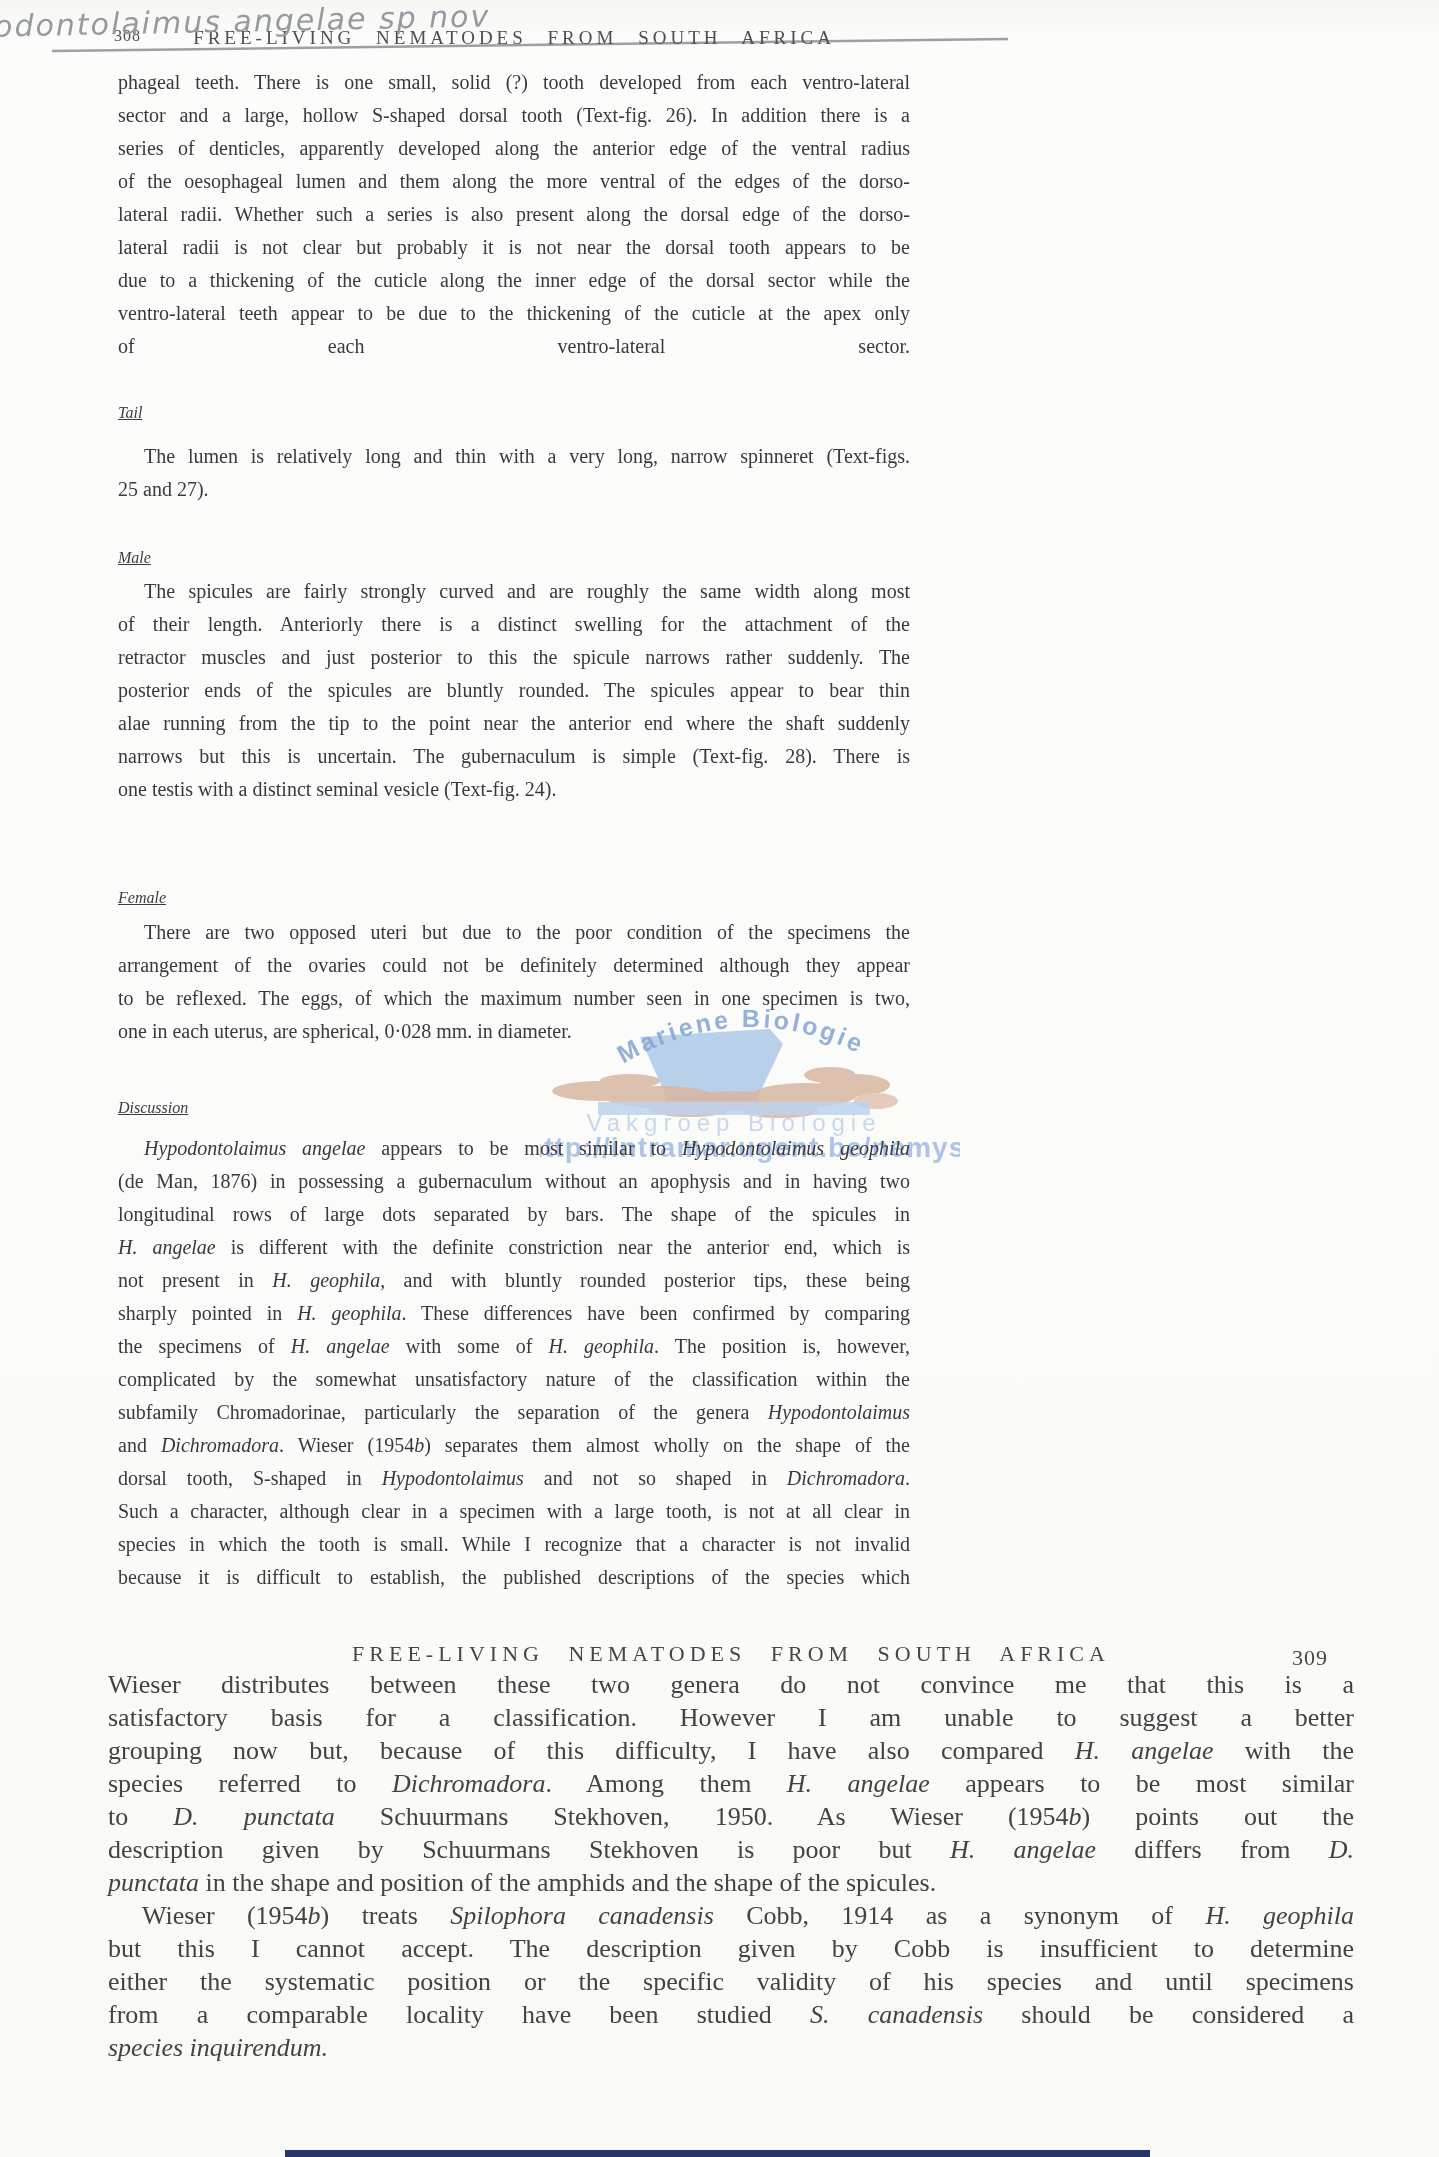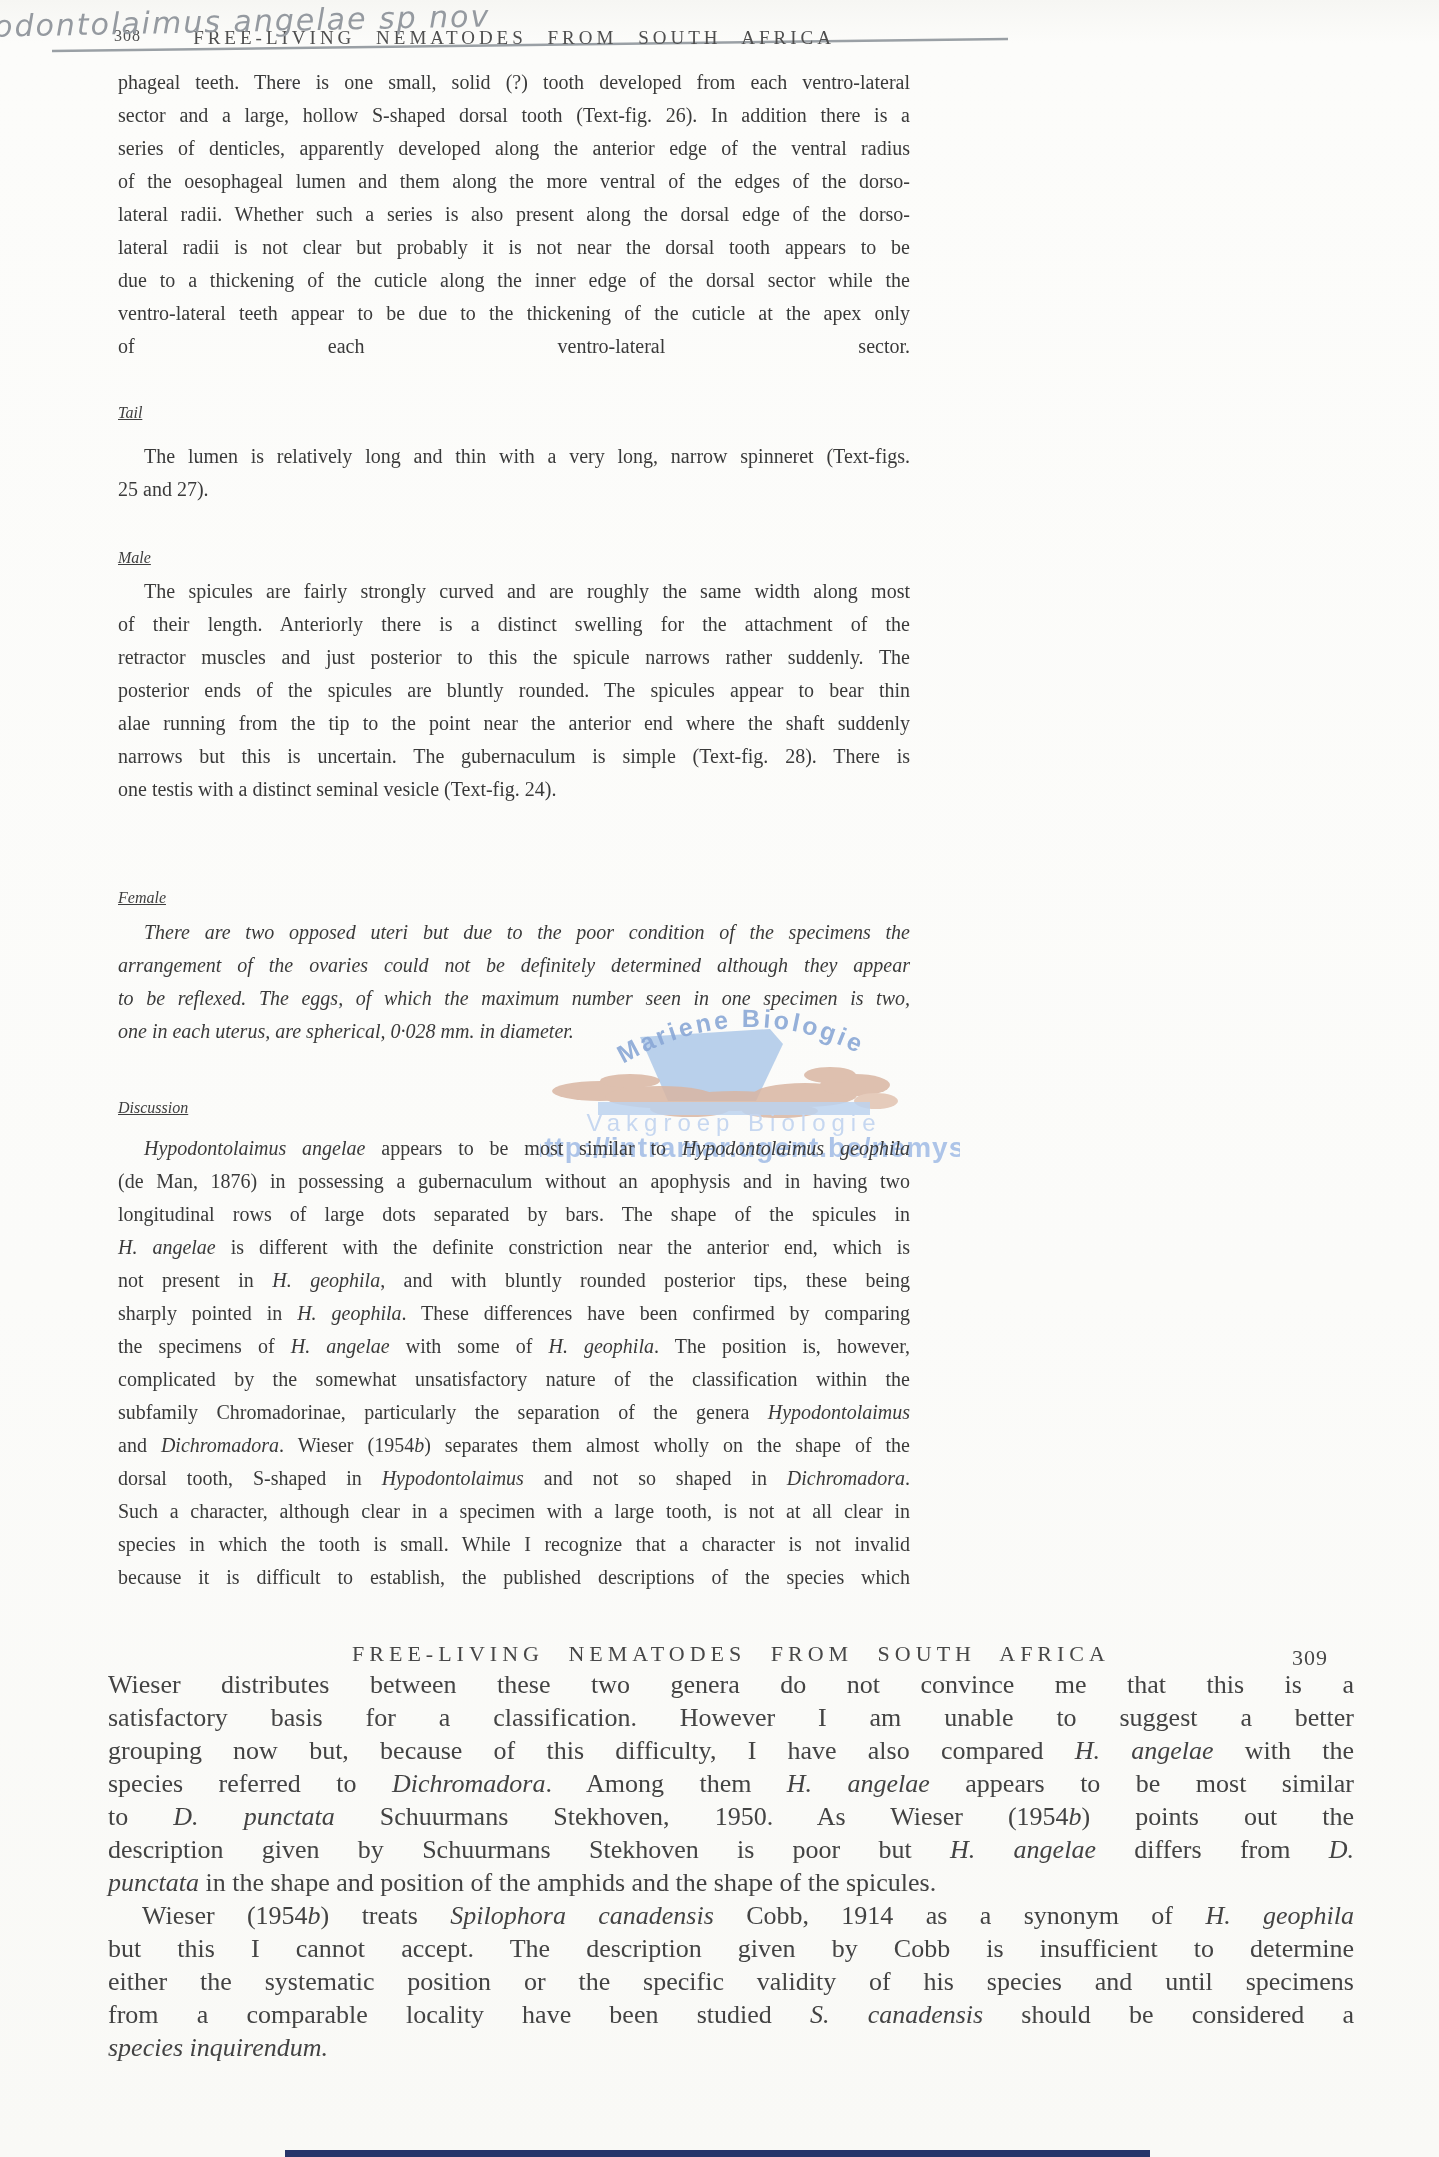--- a/index.html
+++ b/index.html
@@ -27,21 +27,21 @@
   #p308-number{position:absolute;left:-4px;top:0;font-size:16px;letter-spacing:1px;}
   #p308-title{position:absolute;left:0;right:0;top:0;text-align:center;font-size:19px;letter-spacing:4px;word-spacing:12px;}
   #page308{position:absolute;left:118px;top:66px;width:792px;color:#3a3a3a;font-size:20px;line-height:33px;}
   #page308 .heading{font-style:italic;font-size:16px;line-height:26px;color:#3e3e3e;text-decoration:underline;}
   #page308 .indent{text-indent:26px;}
   [data-name="tail-heading"]{margin-top:37px;}
   [data-name="tail-paragraph"]{margin-top:14px;}
   [data-name="male-heading"]{margin-top:39px;}
   [data-name="male-paragraph"]{margin-top:4px;}
   [data-name="female-heading"]{margin-top:79px;}
-  [data-name="female-paragraph"]{margin-top:5px;font-style:italic;}
+  [data-name="female-paragraph"]{margin-top:5px;}
   [data-name="discussion-heading"]{margin-top:47px;}
   [data-name="discussion-paragraph"]{margin-top:11px;}
 
   
   #p309-header{position:absolute;left:108px;top:1641px;width:1246px;height:34px;color:#474747;}
   #p309-title{position:absolute;left:0;right:0;top:0;text-align:center;font-size:22px;letter-spacing:5px;word-spacing:14px;}
   #p309-number{position:absolute;right:26px;top:4px;font-size:22px;letter-spacing:1px;}
   #page309{position:absolute;left:108px;top:1668px;width:1246px;color:#434343;font-size:26px;line-height:33px;}
   #page309 .indent{text-indent:34px;}
 

